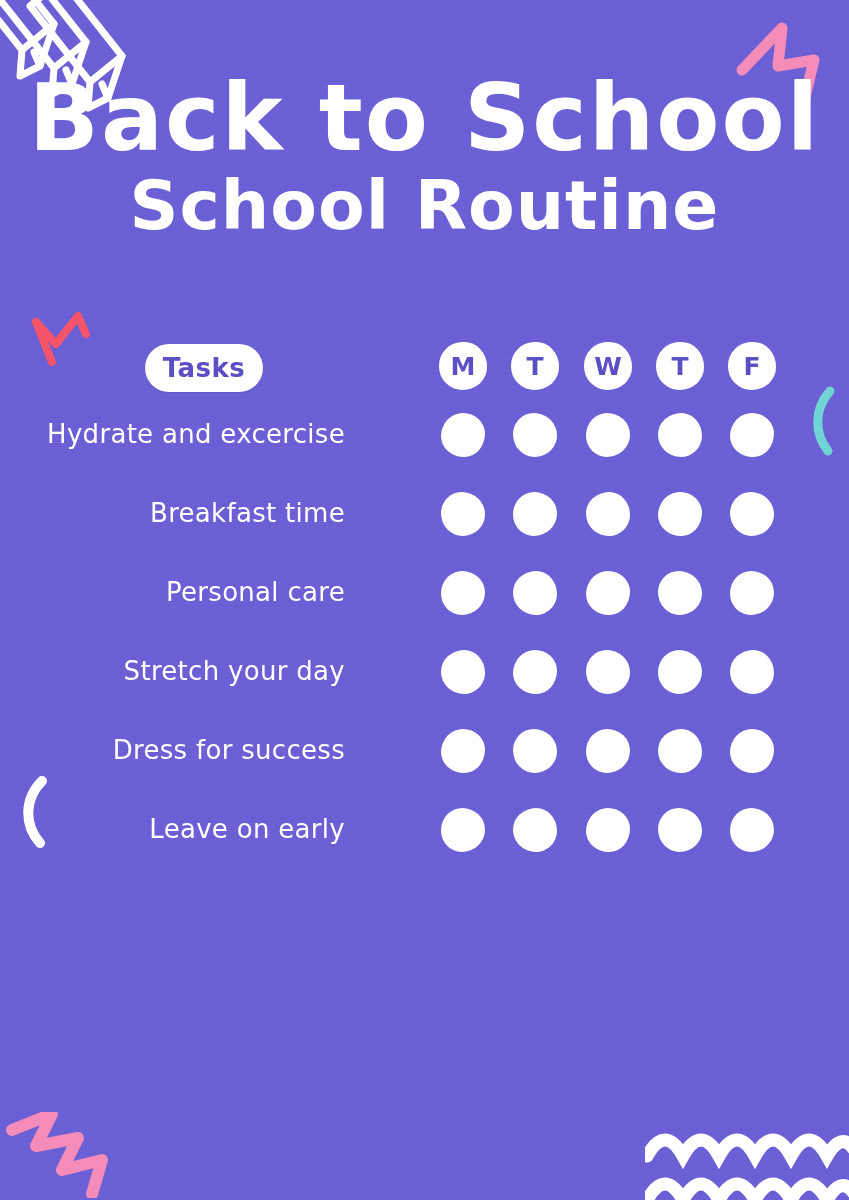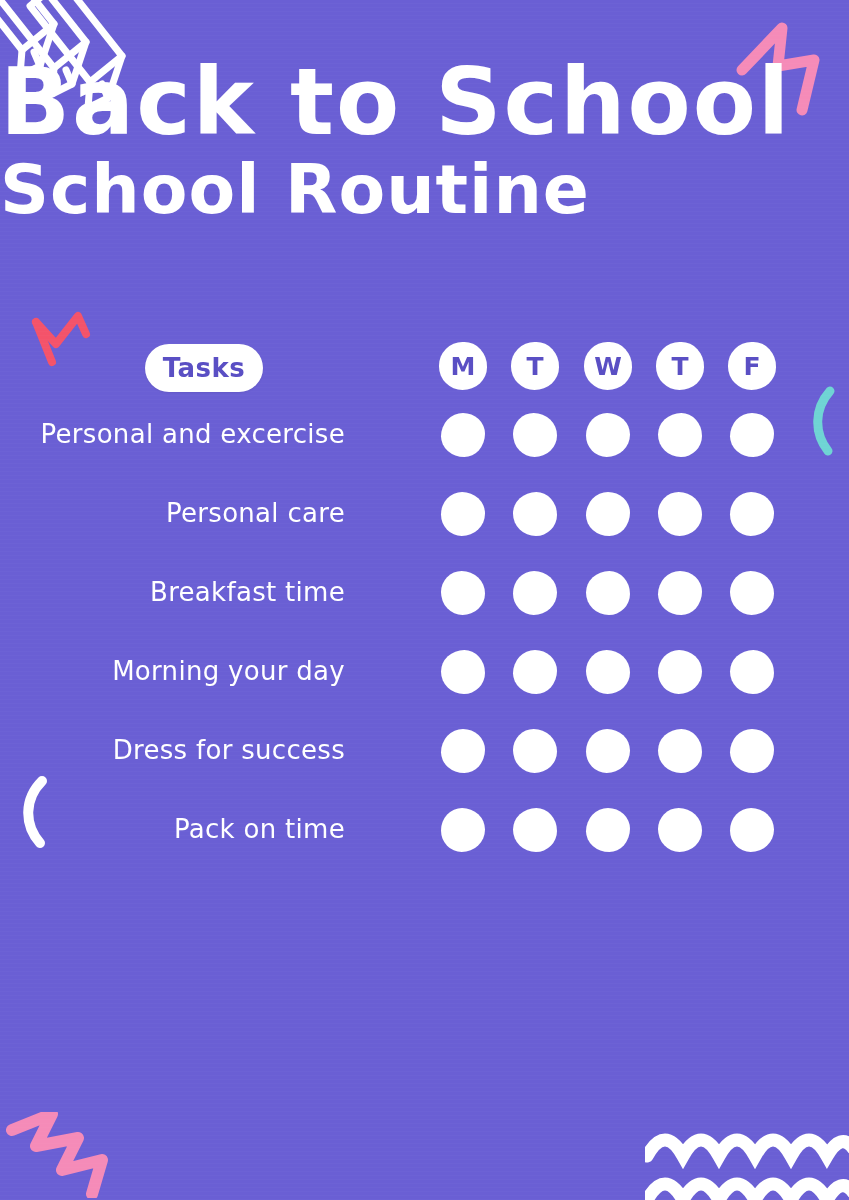--- a/index.html
+++ b/index.html
@@ -40,21 +40,22 @@
   #zz-red-l   { left: 26px;  top: 300px; }
   #bracket-teal { left: 806px; top: 385px; }
   #bracket-white { left: 16px; top: 775px; }
   #zz-pink-bl { left: 6px;   top: 1112px;}
   #waves      { left: 645px; top: 1126px;}
 
   
   .titles {
     position: absolute;
     left: 0; right: 0;
-    top: 56px;
+    top: 72px;
+    text-align: center;
     z-index: 3;
   }
   .title-main {
     color: #ffffff;
     font-size: 92px;
     line-height: 1.02;
     font-weight: 700;
     letter-spacing: 2px;
     margin: 0;
     font-family: "DejaVu Sans", sans-serif;
@@ -234,61 +235,61 @@
         </div>
         <div class="day-circle" style="left: 656px;">
           <span class="day-letter">T</span>
         </div>
         <div class="day-circle" style="left: 728px;">
           <span class="day-letter">F</span>
         </div>
       </div>
 
       <div class="task-row">
-        <div class="task-label">Personal and excercise</div>
+        <div class="task-label">Hydrate and excercise</div>
         <div class="check-circle v3" style="left: 441px;"></div>
         <div class="check-circle v4" style="left: 513px;"></div>
         <div class="check-circle v1" style="left: 586px;"></div>
         <div class="check-circle v2" style="left: 658px;"></div>
         <div class="check-circle v3" style="left: 730px;"></div>
+      </div>
+      <div class="task-row">
+        <div class="task-label">Breakfast time</div>
+        <div class="check-circle v4" style="left: 441px;"></div>
+        <div class="check-circle v1" style="left: 513px;"></div>
+        <div class="check-circle v2" style="left: 586px;"></div>
+        <div class="check-circle v3" style="left: 658px;"></div>
+        <div class="check-circle v4" style="left: 730px;"></div>
       </div>
       <div class="task-row">
         <div class="task-label">Personal care</div>
         <div class="check-circle v1" style="left: 441px;"></div>
         <div class="check-circle v2" style="left: 513px;"></div>
         <div class="check-circle v3" style="left: 586px;"></div>
         <div class="check-circle v4" style="left: 658px;"></div>
         <div class="check-circle v1" style="left: 730px;"></div>
       </div>
       <div class="task-row">
-        <div class="task-label">Breakfast time</div>
-        <div class="check-circle v4" style="left: 441px;"></div>
-        <div class="check-circle v1" style="left: 513px;"></div>
-        <div class="check-circle v2" style="left: 586px;"></div>
-        <div class="check-circle v3" style="left: 658px;"></div>
-        <div class="check-circle v4" style="left: 730px;"></div>
-      </div>
-      <div class="task-row">
-        <div class="task-label">Morning your day</div>
+        <div class="task-label">Stretch your day</div>
         <div class="check-circle v2" style="left: 441px;"></div>
         <div class="check-circle v3" style="left: 513px;"></div>
         <div class="check-circle v4" style="left: 586px;"></div>
         <div class="check-circle v1" style="left: 658px;"></div>
         <div class="check-circle v2" style="left: 730px;"></div>
       </div>
       <div class="task-row">
         <div class="task-label">Dress for success</div>
         <div class="check-circle v3" style="left: 441px;"></div>
         <div class="check-circle v4" style="left: 513px;"></div>
         <div class="check-circle v1" style="left: 586px;"></div>
         <div class="check-circle v2" style="left: 658px;"></div>
         <div class="check-circle v3" style="left: 730px;"></div>
       </div>
       <div class="task-row">
-        <div class="task-label">Pack on time</div>
+        <div class="task-label">Leave on early</div>
         <div class="check-circle v1" style="left: 441px;"></div>
         <div class="check-circle v2" style="left: 513px;"></div>
         <div class="check-circle v3" style="left: 586px;"></div>
         <div class="check-circle v4" style="left: 658px;"></div>
         <div class="check-circle v1" style="left: 730px;"></div>
       </div>
     </div>
 
 </div>
 

